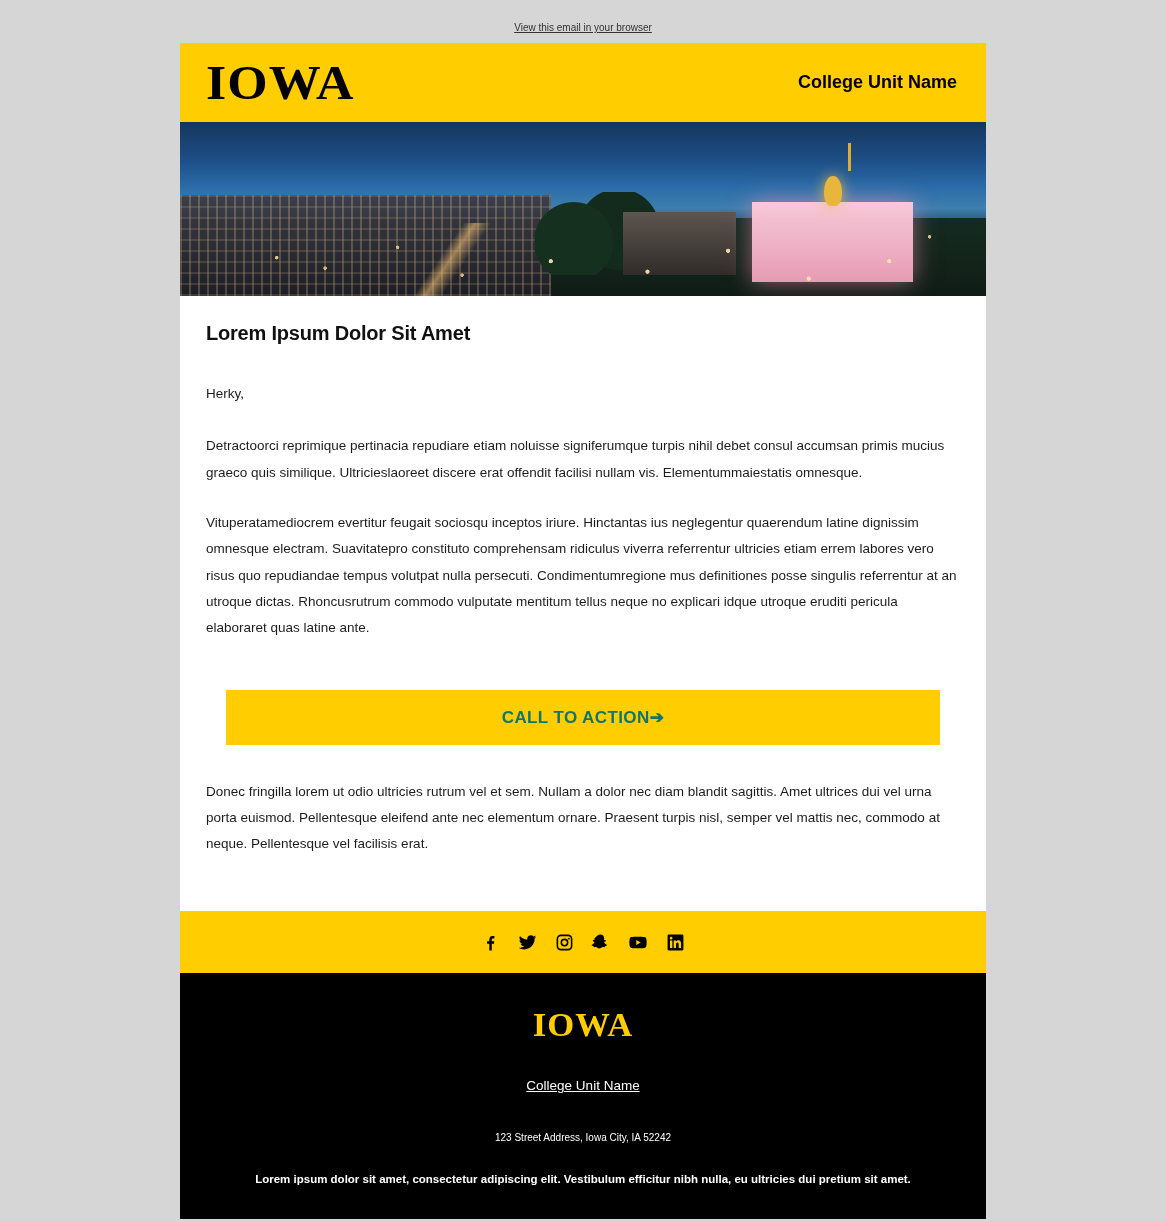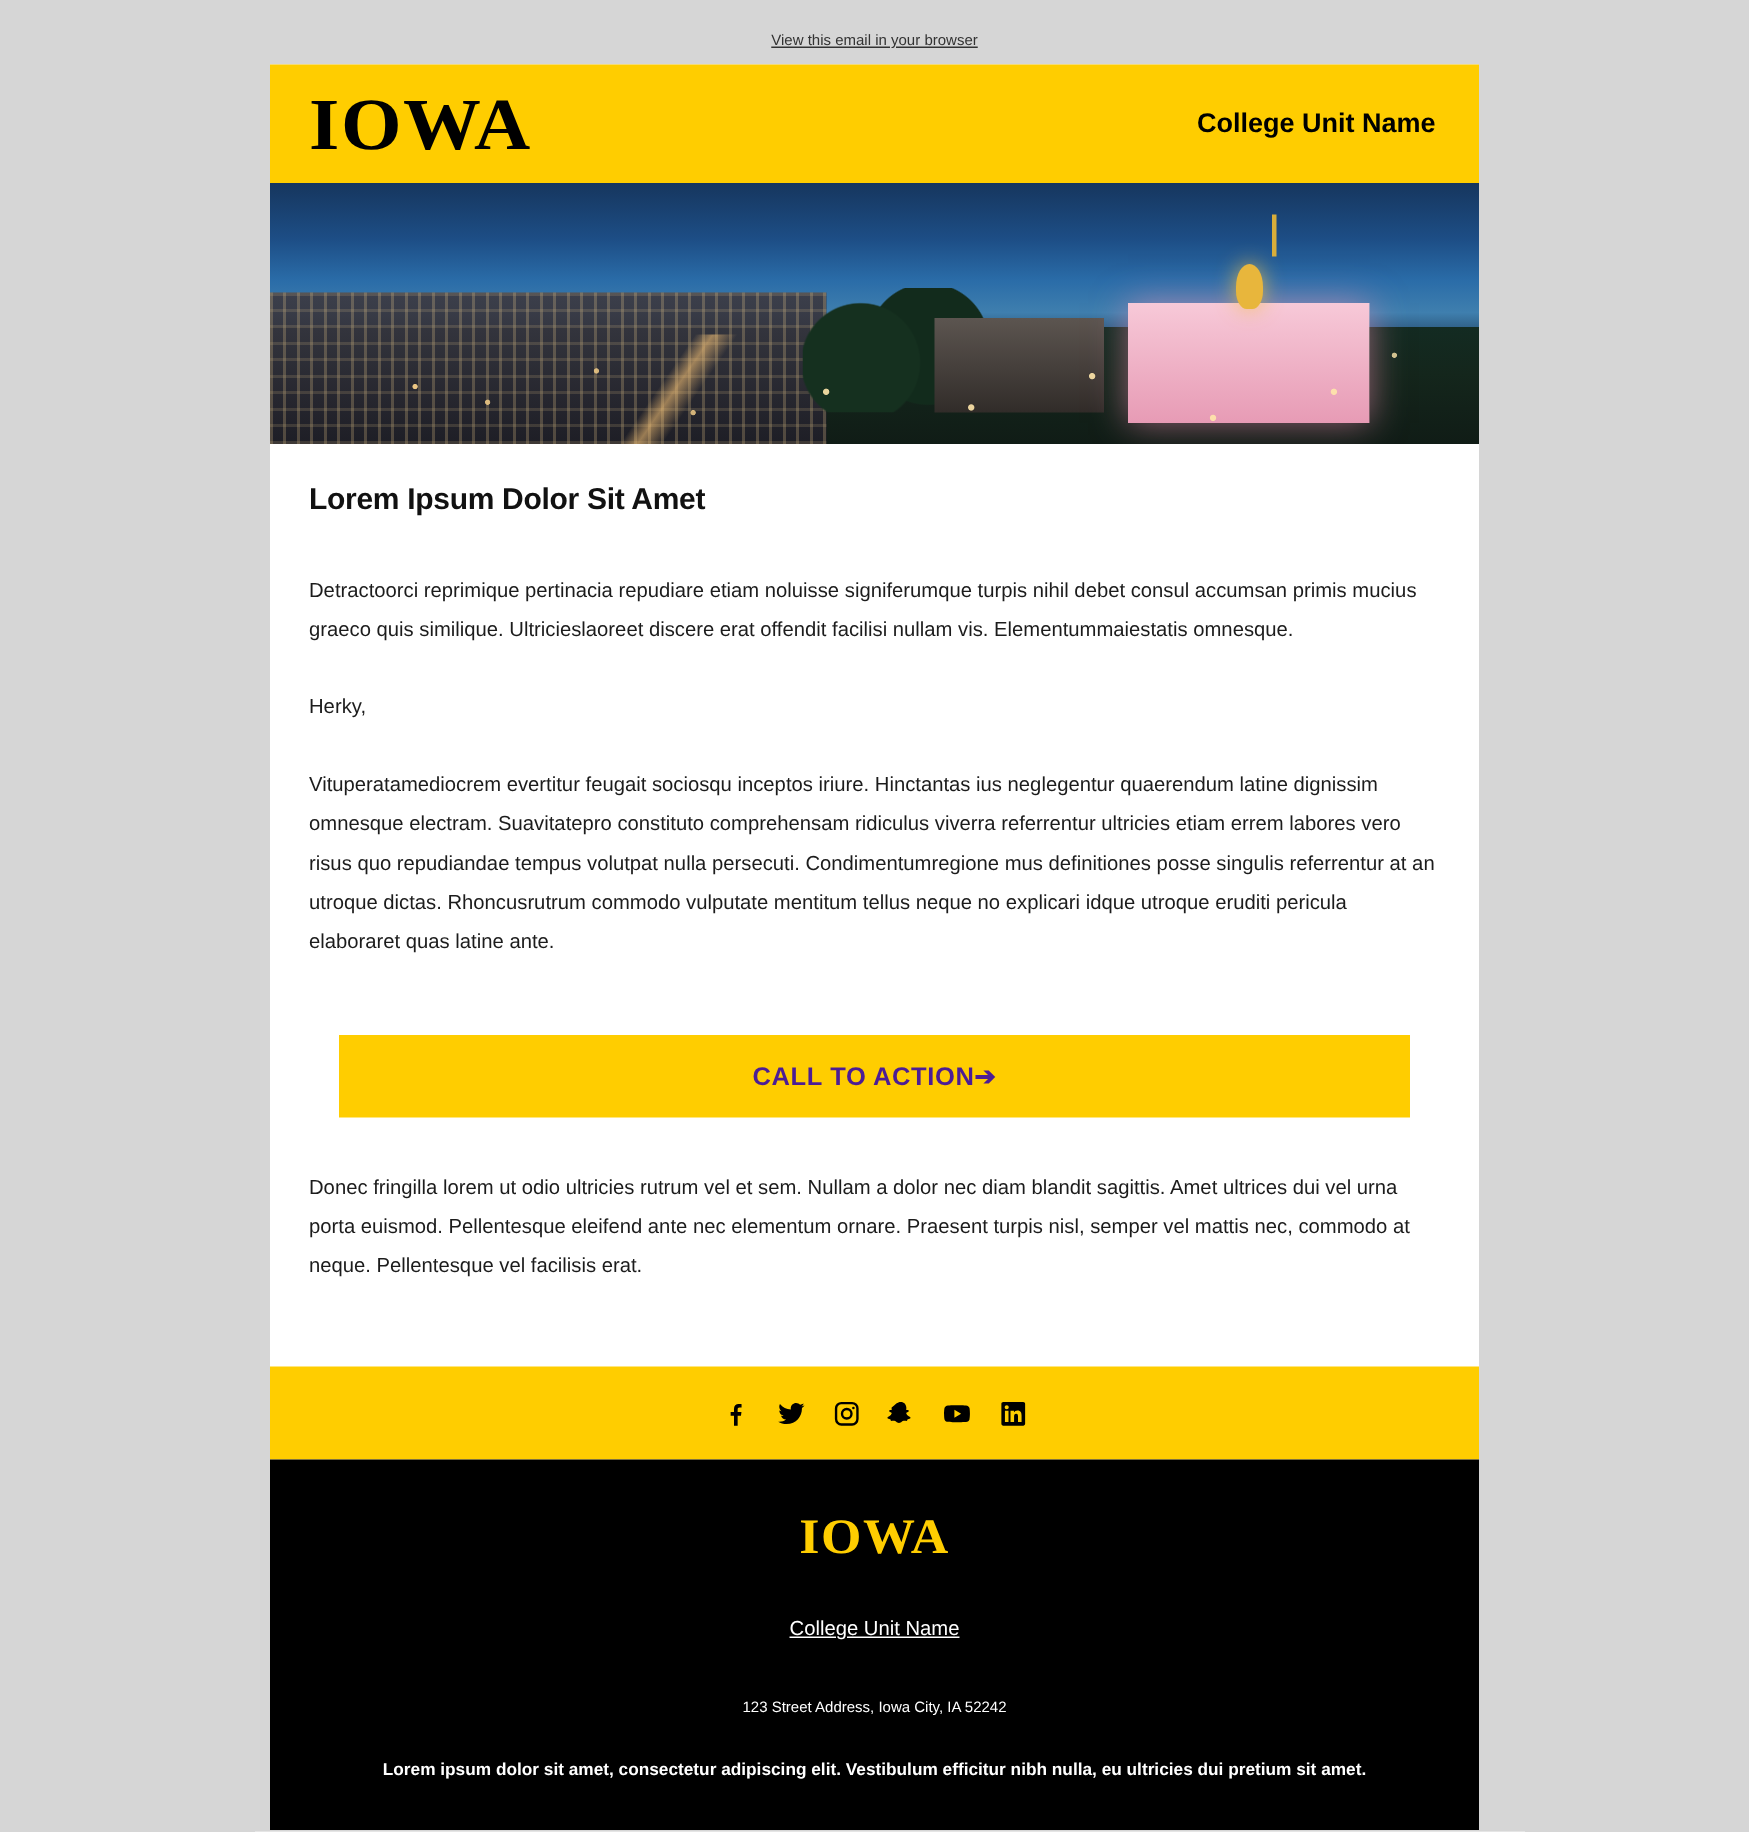--- a/index.html
+++ b/index.html
@@ -140,21 +140,21 @@
     font-size: 13.5px;
     line-height: 1.95;
     color: #1c1c1c;
     margin: 0 0 24px 0;
   }
   p.greeting { margin-bottom: 26px; }
   .cta-wrap { padding: 24px 20px 34px 20px; }
   .cta {
     display: block;
     background: #ffcd00;
-    color: #4c1d95;
+    color: #0f766e;
     text-align: center;
     font-weight: bold;
     font-size: 17px;
     letter-spacing: .4px;
     padding: 17px 0;
     text-decoration: none;
   }
   .cta .arrow { font-weight: bold; }
   
   .social {
@@ -230,22 +230,22 @@
       <div class="trees"></div>
       <div class="center-bldg"></div>
       <div class="capitol"></div>
       <div class="dome-spire"></div>
       <div class="road"></div>
       <div class="lights"></div>
     </div>
 
     <div class="body-area">
       <h1 class="title">Lorem Ipsum Dolor Sit Amet</h1>
+      <p class="para greeting">Herky,</p>
       <p class="para">Detractoorci reprimique pertinacia repudiare etiam noluisse signiferumque turpis nihil debet consul accumsan primis mucius graeco quis similique. Ultricieslaoreet discere erat offendit facilisi nullam vis. Elementummaiestatis omnesque.</p>
-      <p class="para greeting">Herky,</p>
       <p class="para">Vituperatamediocrem evertitur feugait sociosqu inceptos iriure. Hinctantas ius neglegentur quaerendum latine dignissim omnesque electram. Suavitatepro constituto comprehensam ridiculus viverra referrentur ultricies etiam errem labores vero risus quo repudiandae tempus volutpat nulla persecuti. Condimentumregione mus definitiones posse singulis referrentur at an utroque dictas. Rhoncusrutrum commodo vulputate mentitum tellus neque no explicari idque utroque eruditi pericula elaboraret quas latine ante.</p>
 
       <div class="cta-wrap">
         <a class="cta" href="#"><span>CALL TO ACTION</span><span class="arrow">➔</span></a>
       </div>
 
       <p class="para">Donec fringilla lorem ut odio ultricies rutrum vel et sem. Nullam a dolor nec diam blandit sagittis. Amet ultrices dui vel urna porta euismod. Pellentesque eleifend ante nec elementum ornare. Praesent turpis nisl, semper vel mattis nec, commodo at neque. Pellentesque vel facilisis erat.</p>
     </div>
 
     <div class="social">

